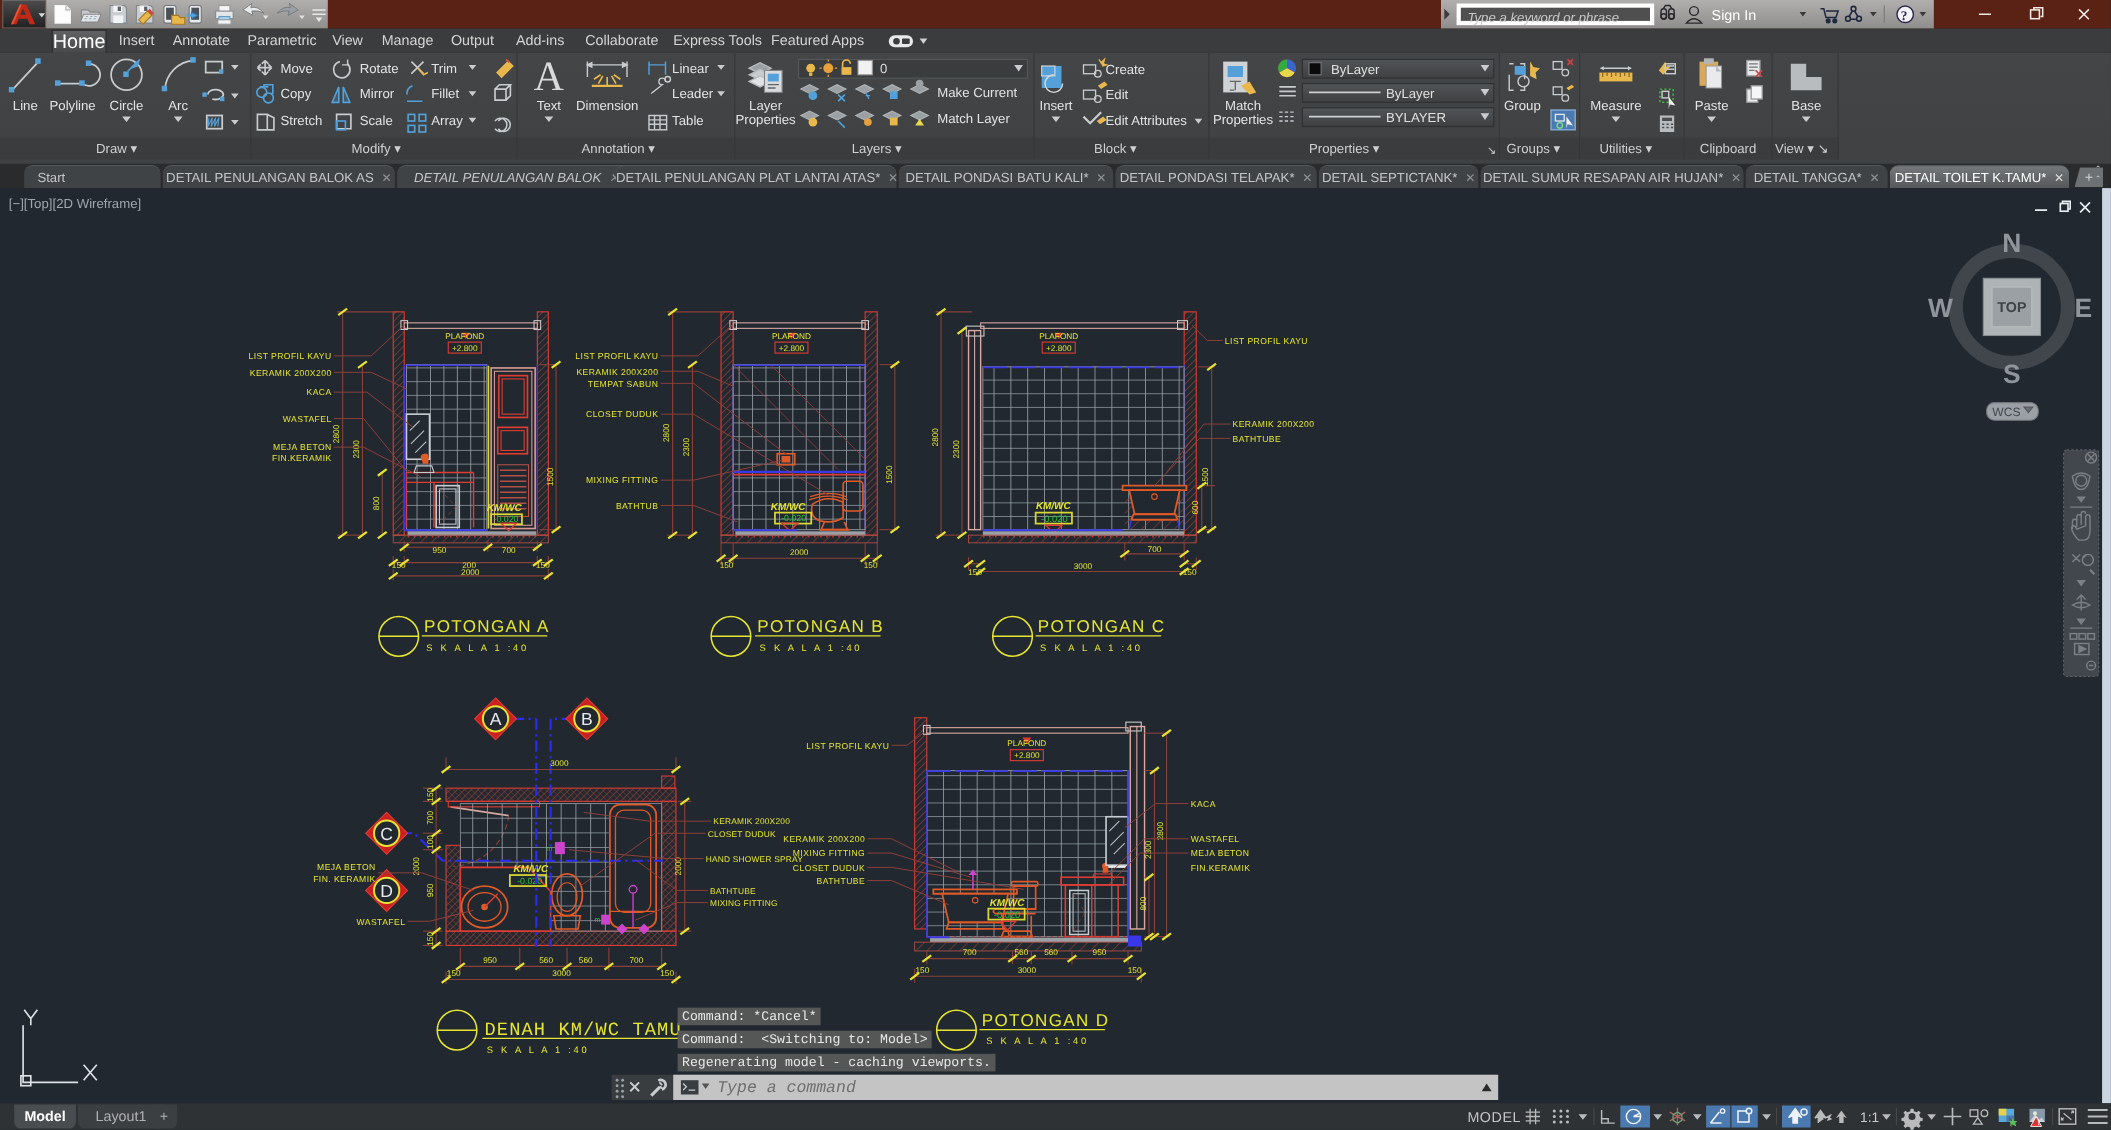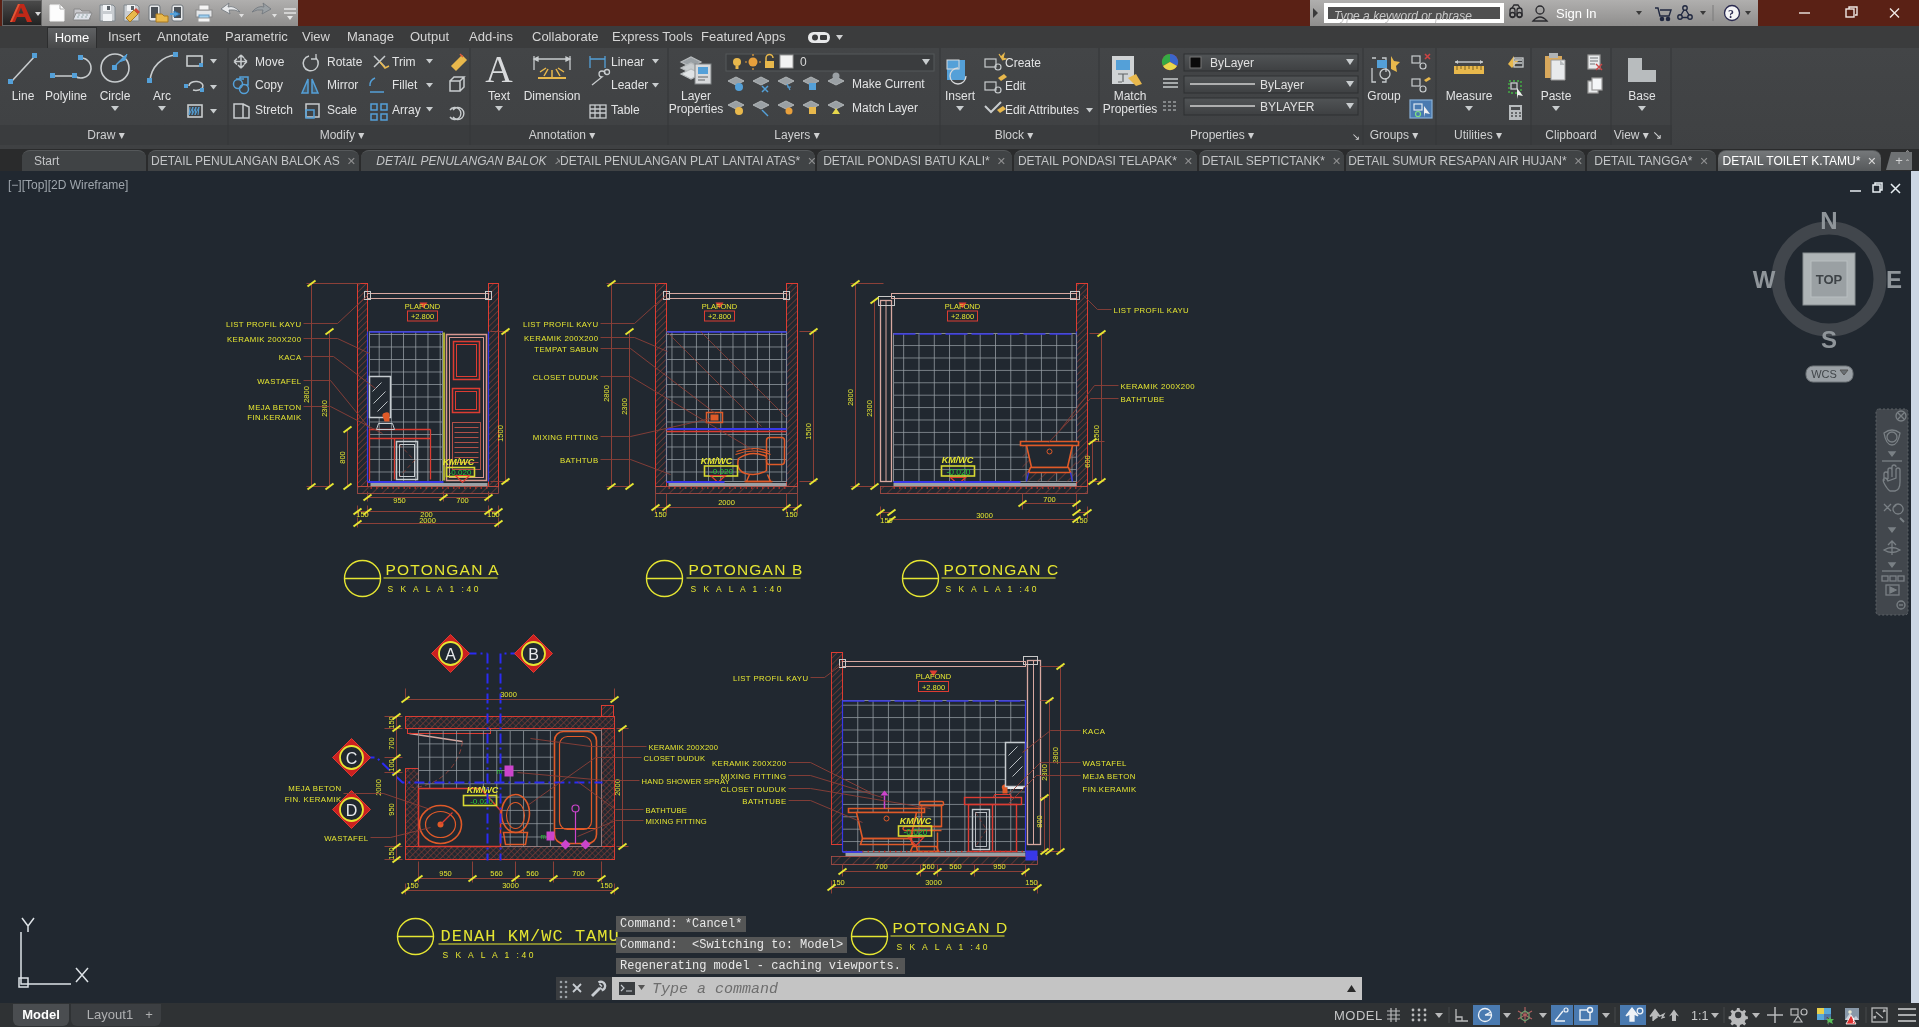--- a/index.html
+++ b/index.html
@@ -15,21 +15,21 @@
     background:linear-gradient(#b0afae,#8f8e8d); }
   #searchbox { position:absolute; left:1324px; top:3px; width:180px; height:20px;
     background:#4f4f4f; border:4px solid #ffffff; color:#c9c9c9; font-style:italic;
     font-size:12px; line-height:18px; padding-left:6px; }
   #wtitle { position:absolute; left:664px; top:6px; color:#140a06; font-size:12.5px; width:600px; }
   
   #tabrow { position:absolute; left:0; top:26px; width:1919px; height:22px; background:#3b3c3d; }
   .rtab { position:absolute; top:0; height:22px; color:#d5d5d5; font-size:13px; line-height:22px; }
   #hometab { position:absolute; left:47px; top:1px; width:50px; height:21px;
     background:linear-gradient(#606264,#474849); border:1px solid #2c2d2e; border-bottom:none;
-    color:#fff; text-align:center; font-size:13px; line-height:20px; }
+    color:#fff; text-align:center; font-size:18px; line-height:20px; }
   
   #ribbon { position:absolute; left:0; top:48px; width:1919px; height:101px;
     background:linear-gradient(#434547,#3f4143); }
   #ribbonedge { position:absolute; left:0; top:145px; width:1919px; height:4px; background:#2a2b2c; }
   
   #filetabs { position:absolute; left:0; top:149px; width:1919px; height:22px; background:#2a2b2c; }
   .ftab { position:absolute; top:1px; height:21px; background:#404345; color:#c3c5c7;
     font-size:12px; line-height:21px; text-align:center; white-space:nowrap;
     border-radius:8px 8px 0 0; border-top:1px solid #55585a; }
   .ftab .x { color:#8f9091; font-size:11px; margin-left:7px; }

